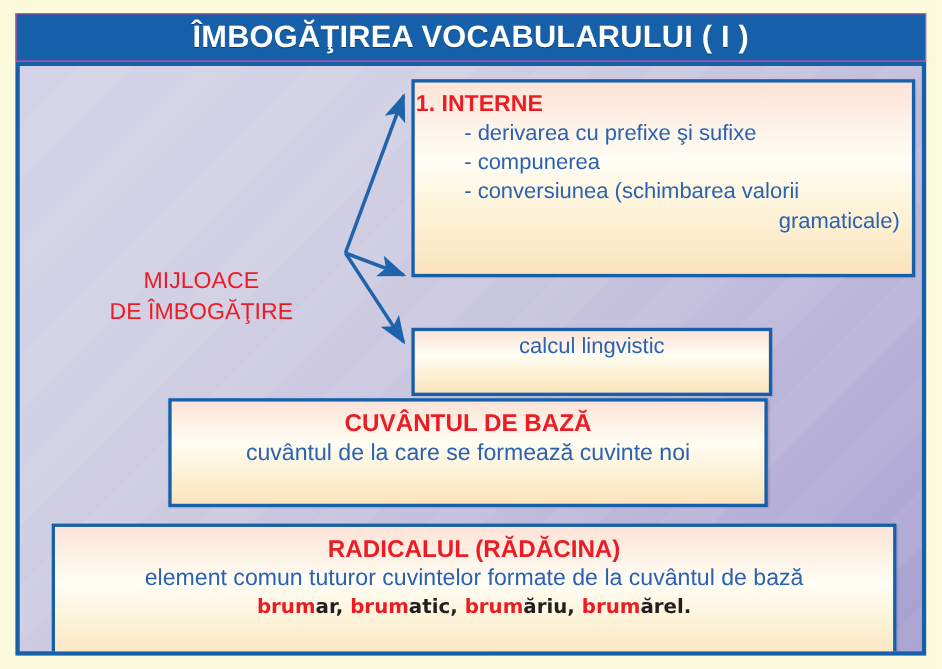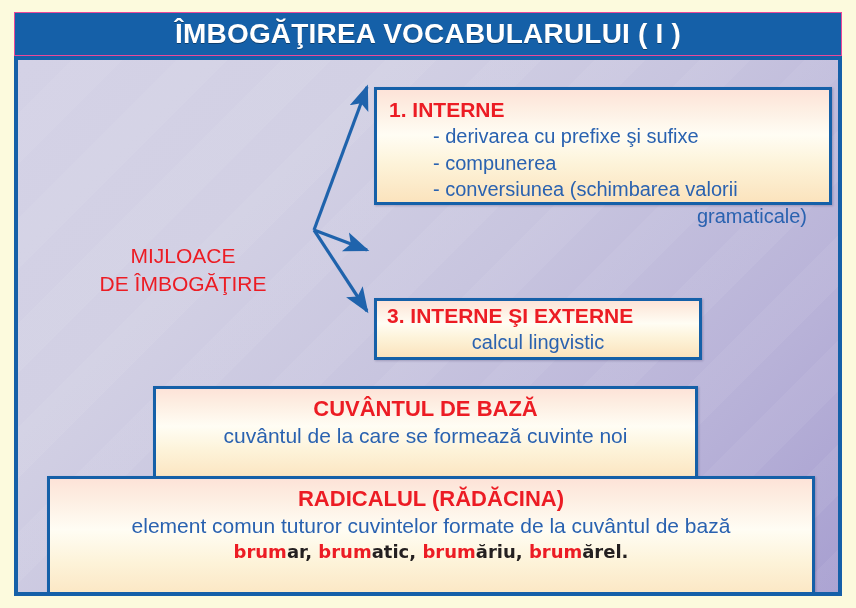--- a/index.html
+++ b/index.html
@@ -115,39 +115,39 @@
     color: #ec1c24;
     font-weight: bold;
     white-space: nowrap;
   }
   .bx-line {
     color: #2a62b0;
     white-space: nowrap;
   }
 
   
-  #box1 { left: 356px; top: 27px; width: 458px; height: 118px; padding: 6px 12px; }
+  #box1 { left: 356px; top: 12px; width: 458px; height: 180px; padding: 6px 1px; }
   #box1 .bx-head { font-size: 21px; line-height: 1.3; }
   #box1 .bx-line { font-size: 20px; line-height: 1.33; padding-left: 44px; }
   #box1 .bx-line.indent-more { text-align: right; padding-right: 10px; }
 
   
   #box2 { left: 356px; top: 171px; width: 246px; height: 63px; padding: 3px 12px; }
   #box2 .bx-head { font-size: 21px; line-height: 1.28; }
   #box2 .bx-line { font-size: 20px; line-height: 1.28; text-align: center; padding-right: 18px; }
 
   
   #box3 { left: 356px; top: 238px; width: 328px; height: 62px; padding: 2px 10px; }
   #box3 .bx-head { font-size: 21px; line-height: 1.28; }
   #box3 .bx-line { font-size: 20px; line-height: 1.28; text-align: center; }
 
   
   #box4 {
     left: 135px; top: 302px; width: 545px; height: 99px;
-    padding: 6px 2px; text-align: center; margin-top: 24px;
+    padding: 6px 2px; text-align: center;
   }
   #box4 .bx-head { font-size: 22px; line-height: 1.25; }
   #box4 .bx-line { font-size: 21px; line-height: 1.25; }
   .ex-line {
     font-family: "DejaVu Sans", sans-serif;
     font-size: 18px;
     font-style: italic;
     font-weight: bold;
     color: #231f20;
     line-height: 1.35;
@@ -202,21 +202,20 @@
     <div class="box" id="box1">
       <div class="bx-head">1. INTERNE</div>
       <div class="bx-line">- derivarea cu prefixe şi sufixe</div>
       <div class="bx-line">- compunerea</div>
       <div class="bx-line">- conversiunea (schimbarea valorii</div>
       <div class="bx-line indent-more">gramaticale)</div>
     </div>
 
 
     <div class="box" id="box3">
-      <div class="bx-head">3. INTERNE ŞI EXTERNE</div>
       <div class="bx-line">calcul lingvistic</div>
     </div>
 
     <div class="box" id="box4">
       <div class="bx-head">CUVÂNTUL DE BAZĂ</div>
       <div class="bx-line">cuvântul de la care se formează cuvinte noi</div>
     </div>
 
     <div class="box" id="box5">
       <div class="bx-head">RADICALUL (RĂDĂCINA)</div>

